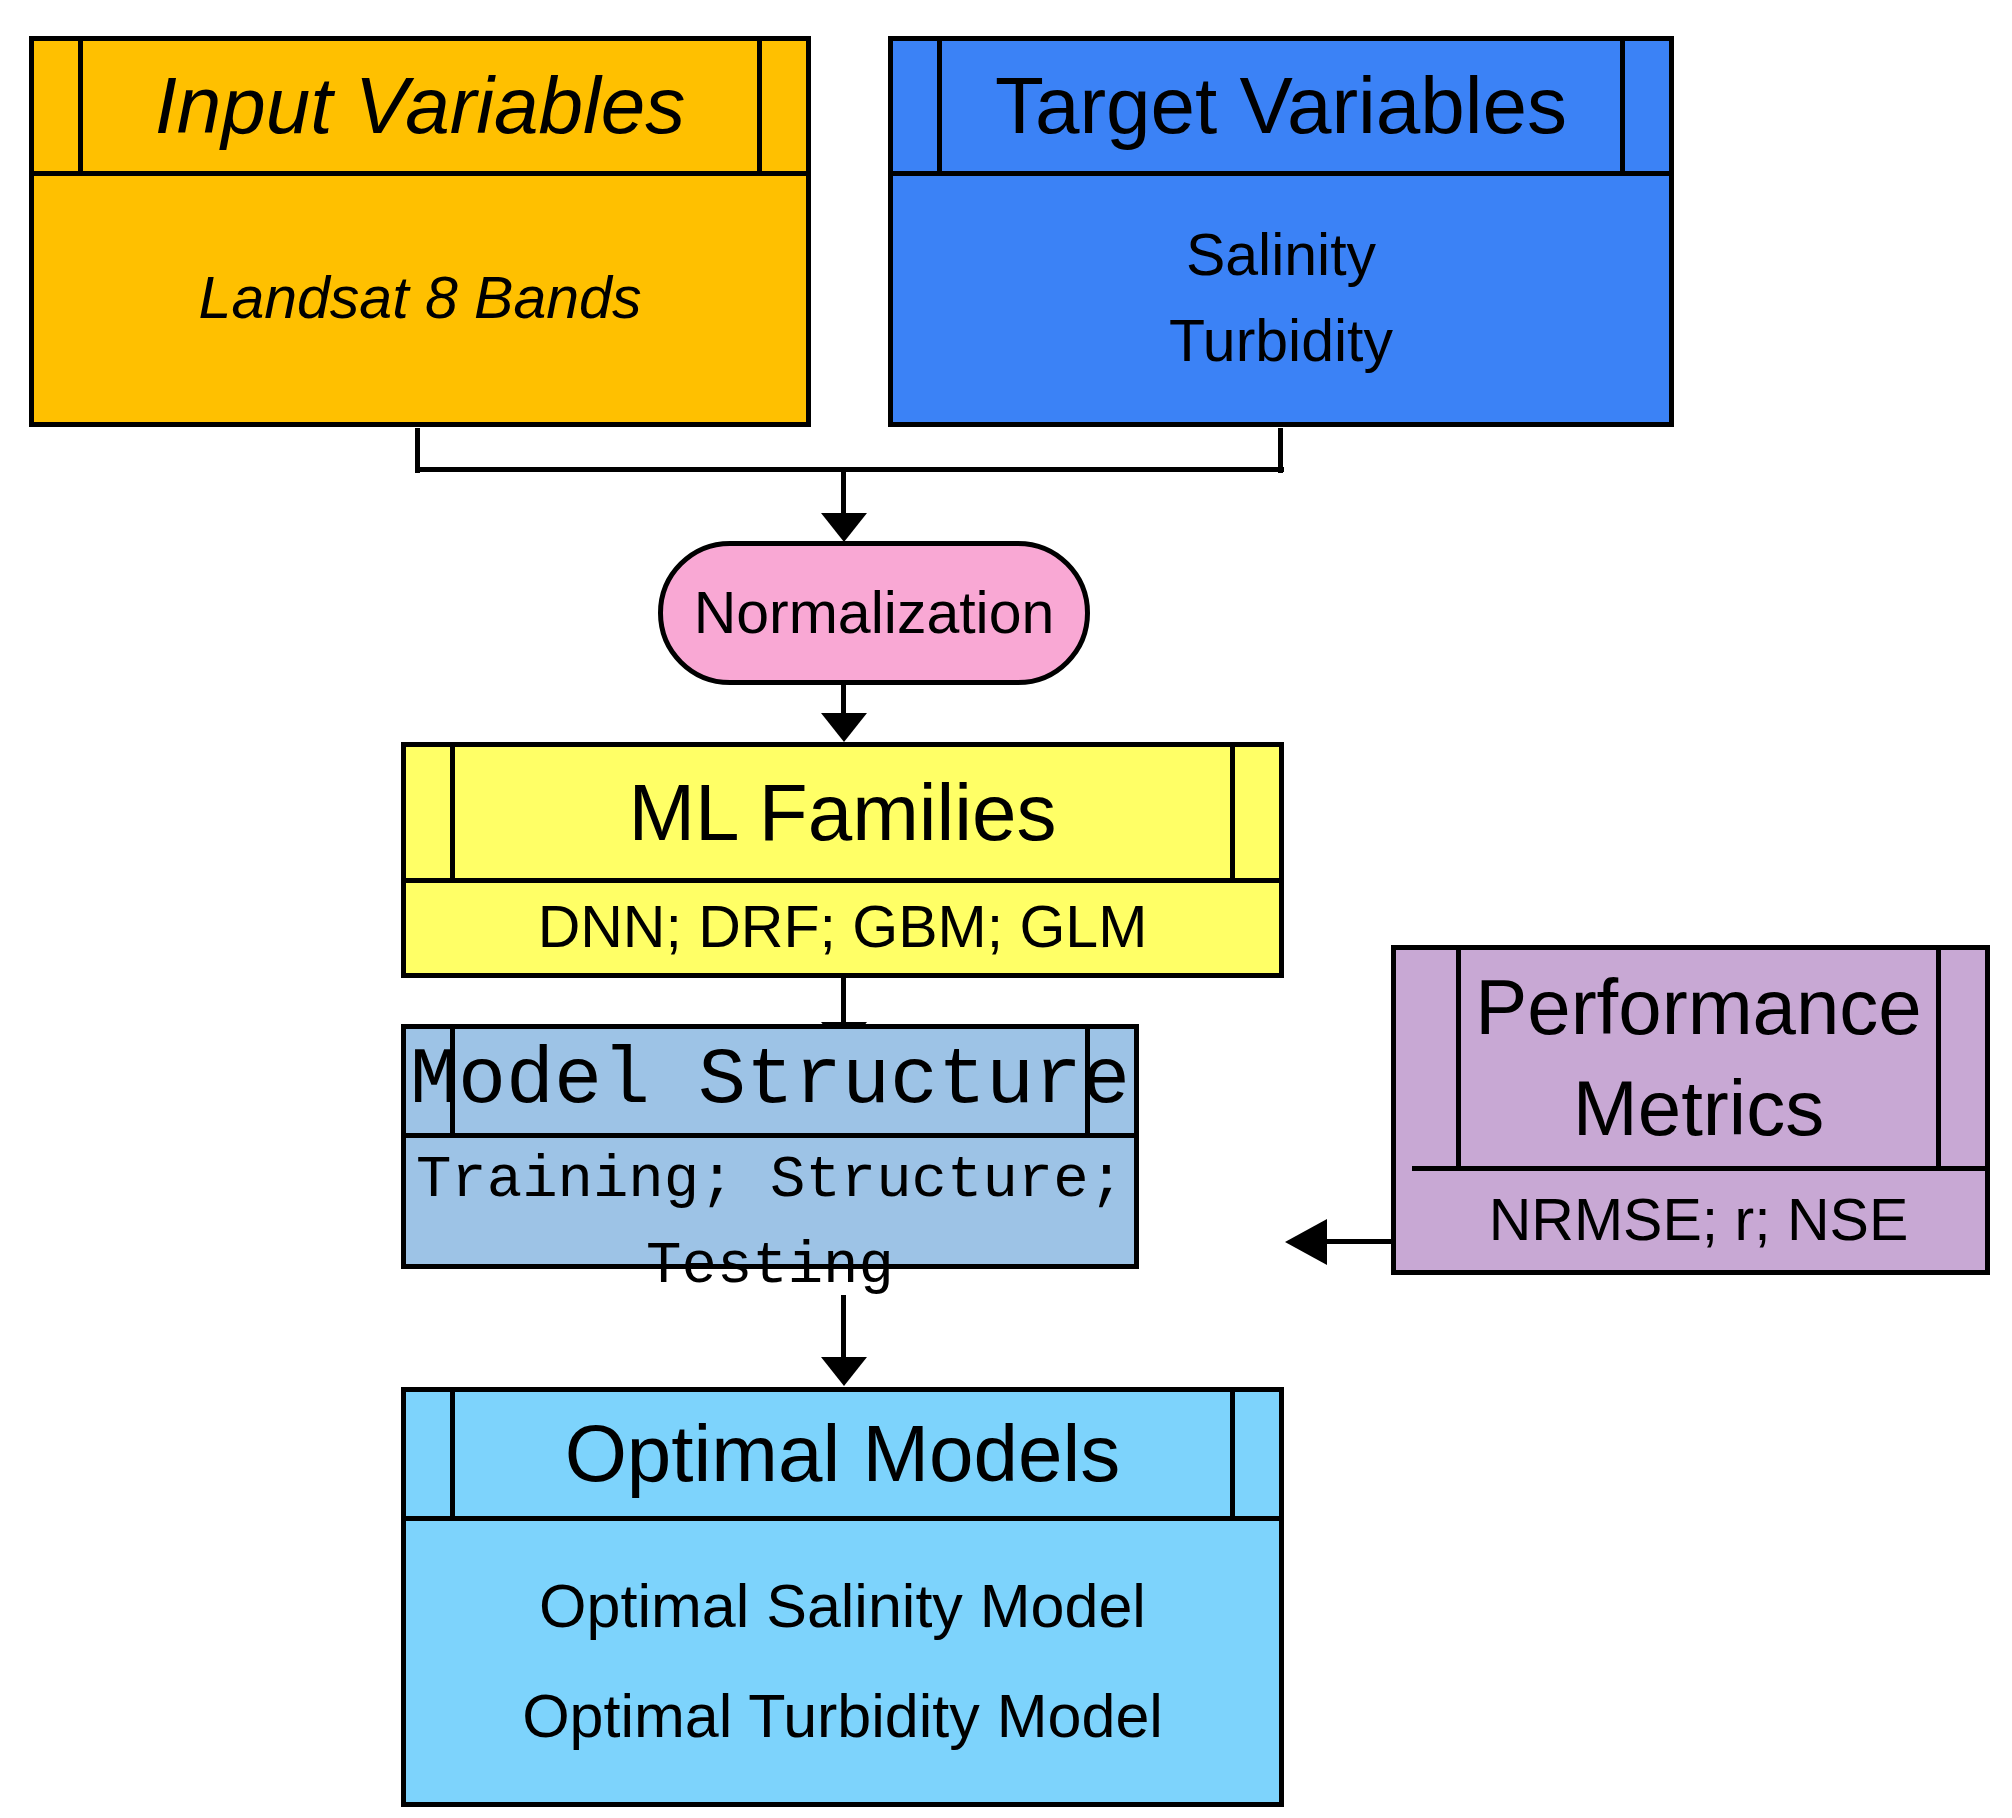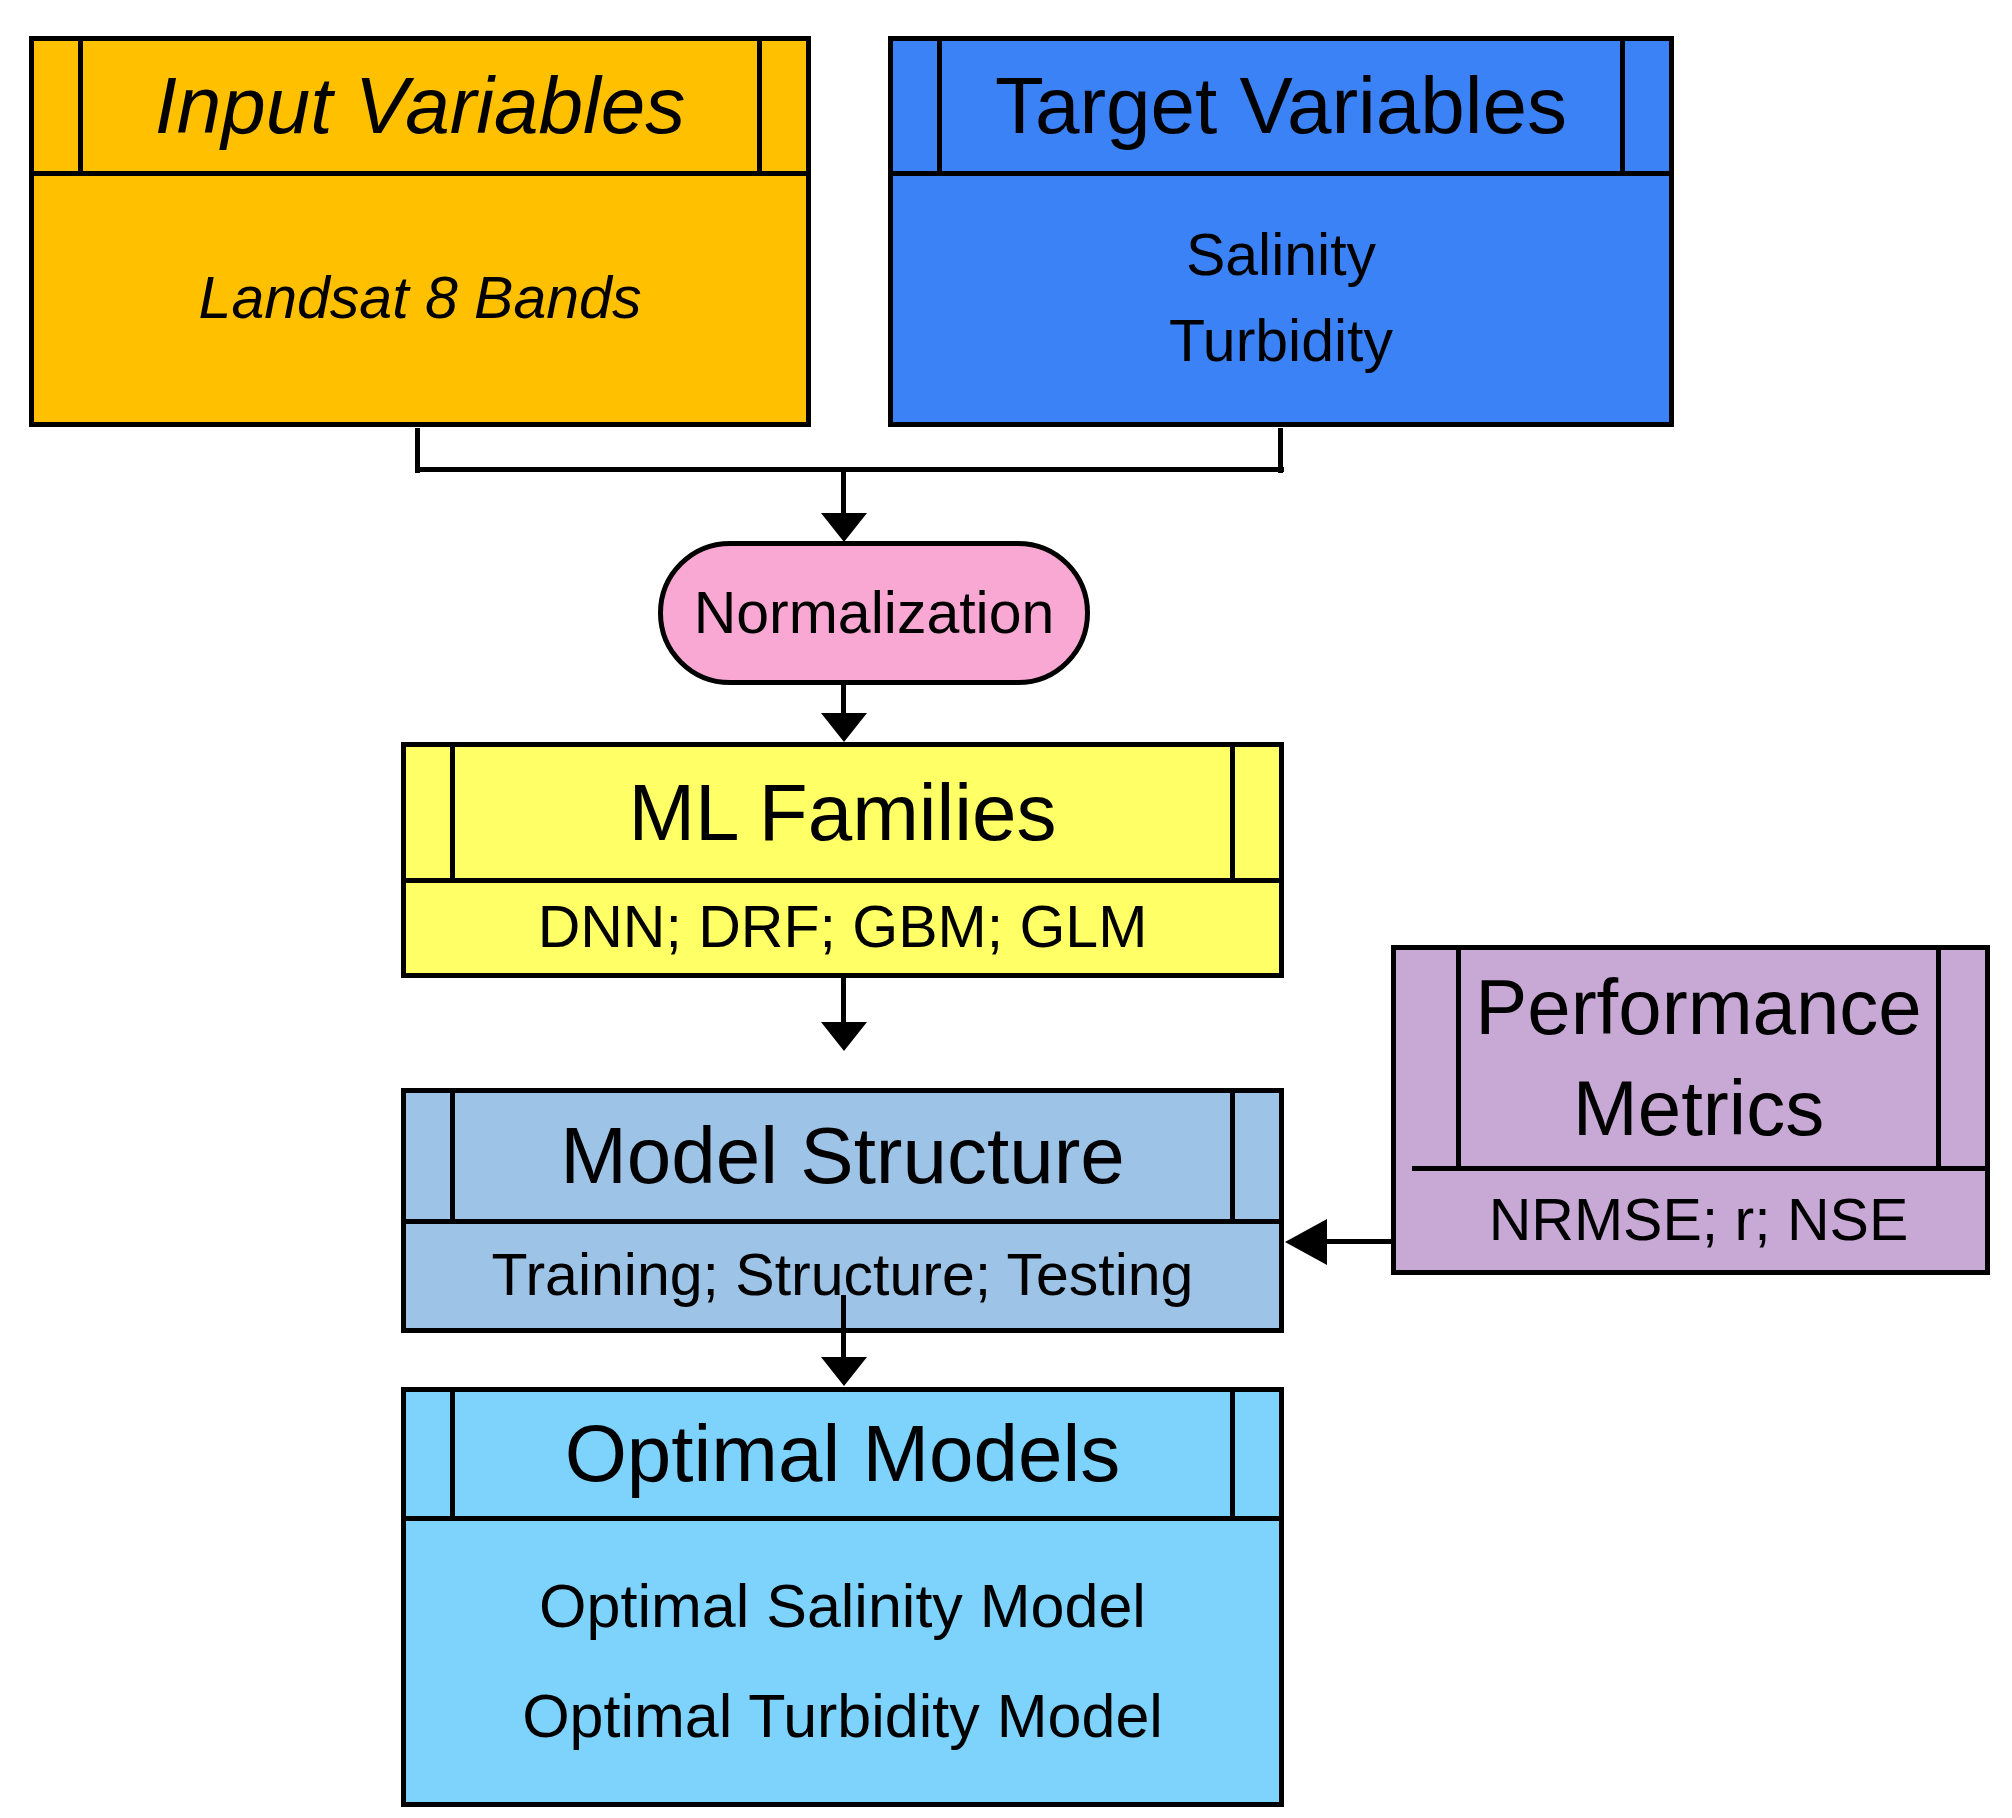--- a/index.html
+++ b/index.html
@@ -121,21 +121,21 @@
       <div class="hdr-text">ML Families</div>
     </div>
     <div class="bdy">
       <div class="bdy-text">DNN; DRF; GBM; GLM</div>
     </div>
   </div>
 
   <div class="cline" style="left:841px; top:977px; width:5px; height:47px;"></div>
   <div class="arrow-down" style="left:821px; top:1022px;"></div>
 
-  <div class="pbox" style="left: 401px; top: 1088px; width: 883px; height: 245px; background-color: rgb(157, 195, 230);">
+  <div class="pbox" style="left: 401px; top: 1024px; width: 738px; height: 245px; background-color: rgb(157, 195, 230); font-family: Liberation Mono, monospace;">
     <div class="hdr" style="height:131px;">
       <div class="sideline left"></div>
       <div class="sideline right"></div>
       <div class="hdr-text">Model Structure</div>
     </div>
     <div class="bdy">
       <div class="bdy-text">Training; Structure; Testing</div>
     </div>
   </div>
 

